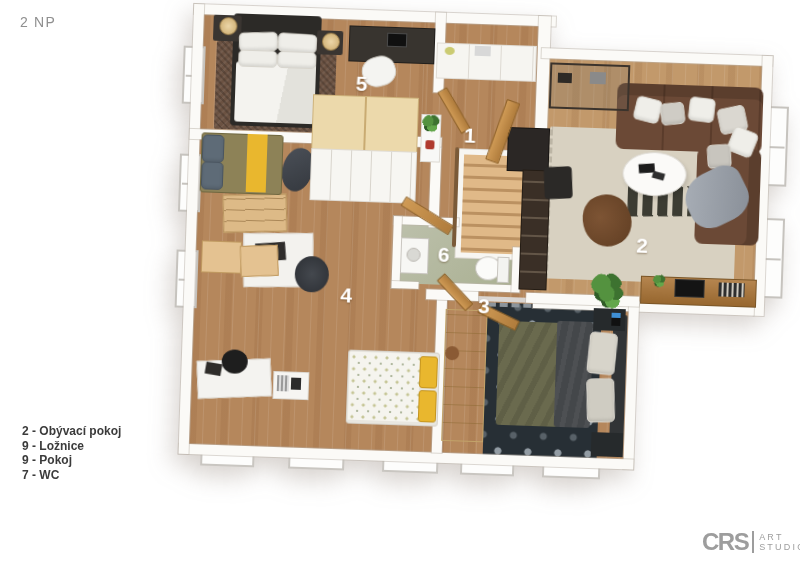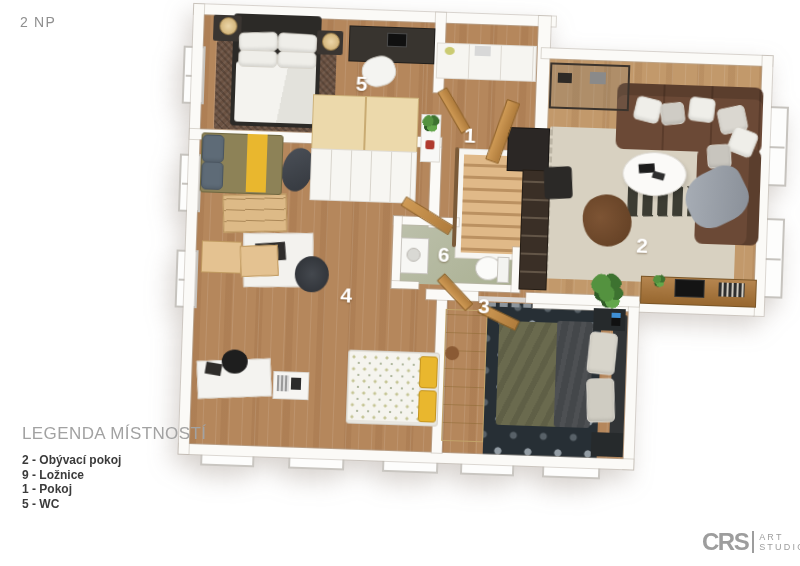--- a/index.html
+++ b/index.html
@@ -192,25 +192,24 @@
 
     <div class="num" style="left:158px;top:62px">5</div>
     <div class="num" style="left:268px;top:110px">1</div>
     <div class="num" style="left:444px;top:214px">2</div>
     <div class="num" style="left:246px;top:230px">6</div>
     <div class="num" style="left:288px;top:280px">3</div>
     <div class="num" style="left:150px;top:274px">4</div>
   </div>
 
   <div class="legend">
-    <div class="legend-title">LEGENDA MÍSTNOSTÍ</div>
     <div class="legend-item">2 - Obývací pokoj</div>
     <div class="legend-item">9 - Ložnice</div>
-    <div class="legend-item">1 - Pokoj</div>
-    <div class="legend-item">5 - WC</div>
+    <div class="legend-item">9 - Pokoj</div>
+    <div class="legend-item">7 - WC</div>
   </div>
 
   <div class="logo">
     <span class="logo-brand">CRS</span>
     <span class="logo-divider"></span>
     <span class="logo-words">
       <span>ART</span>
       <span>STUDIO</span>
     </span>
   </div>

